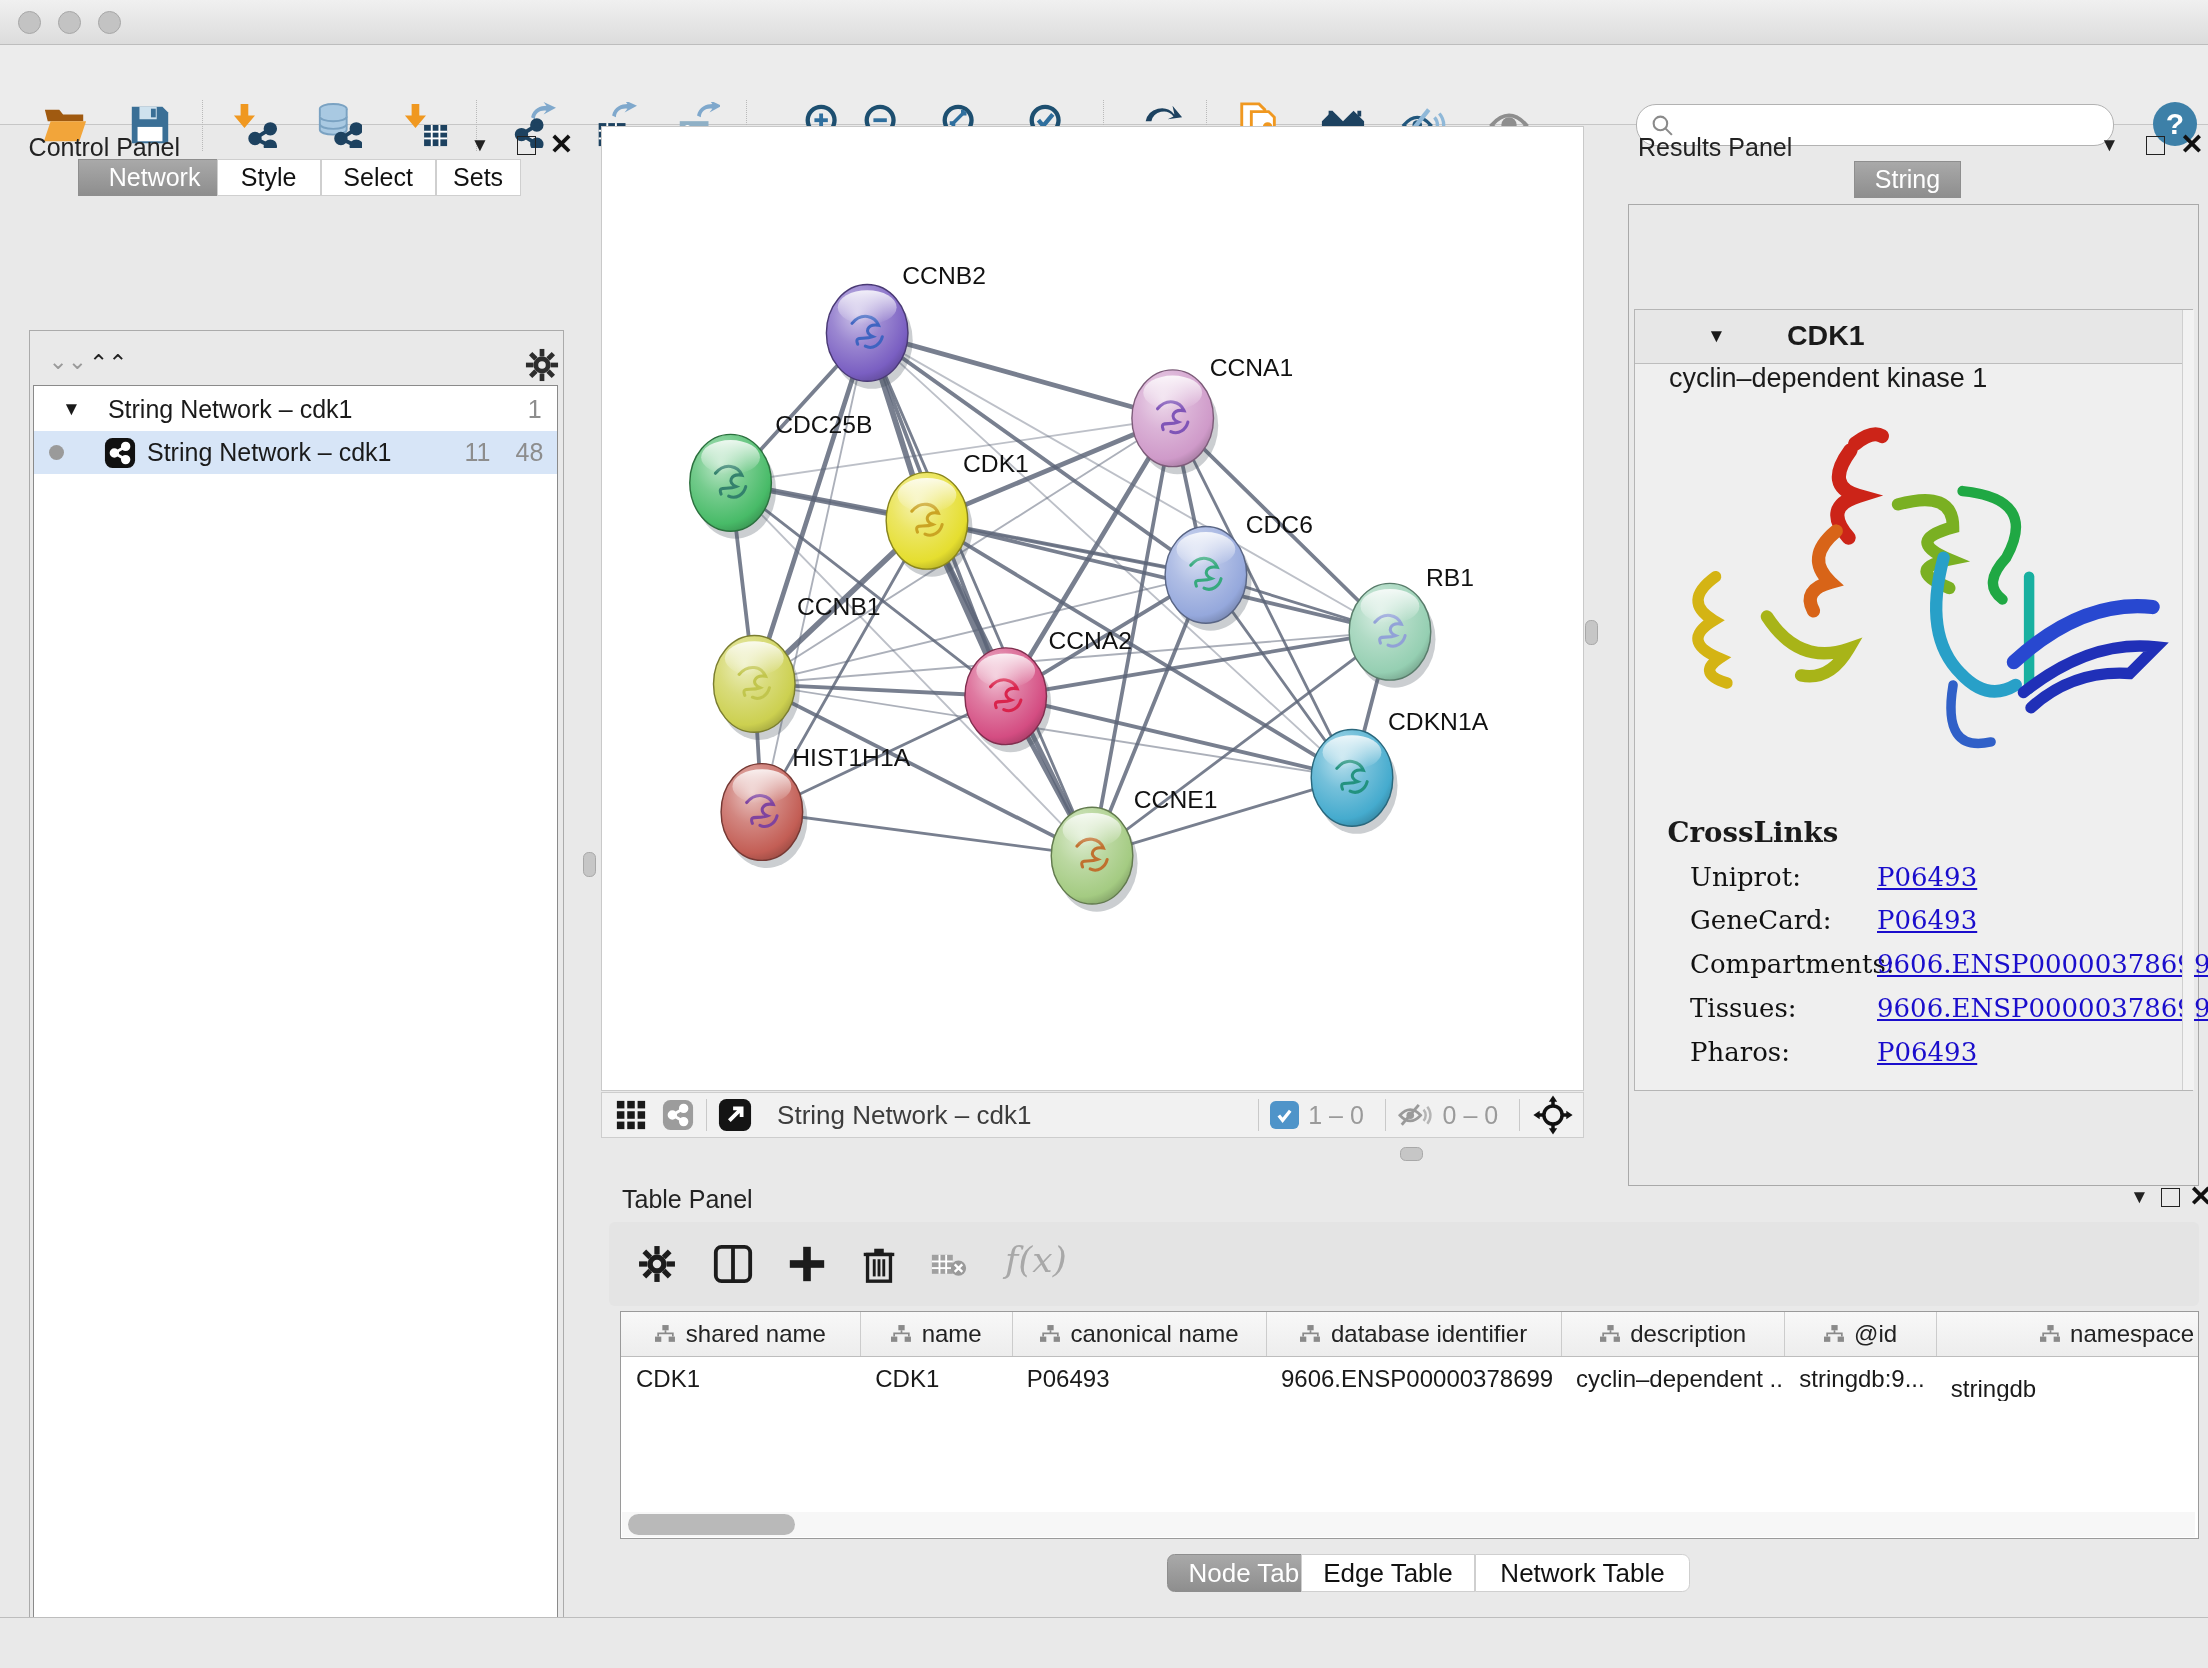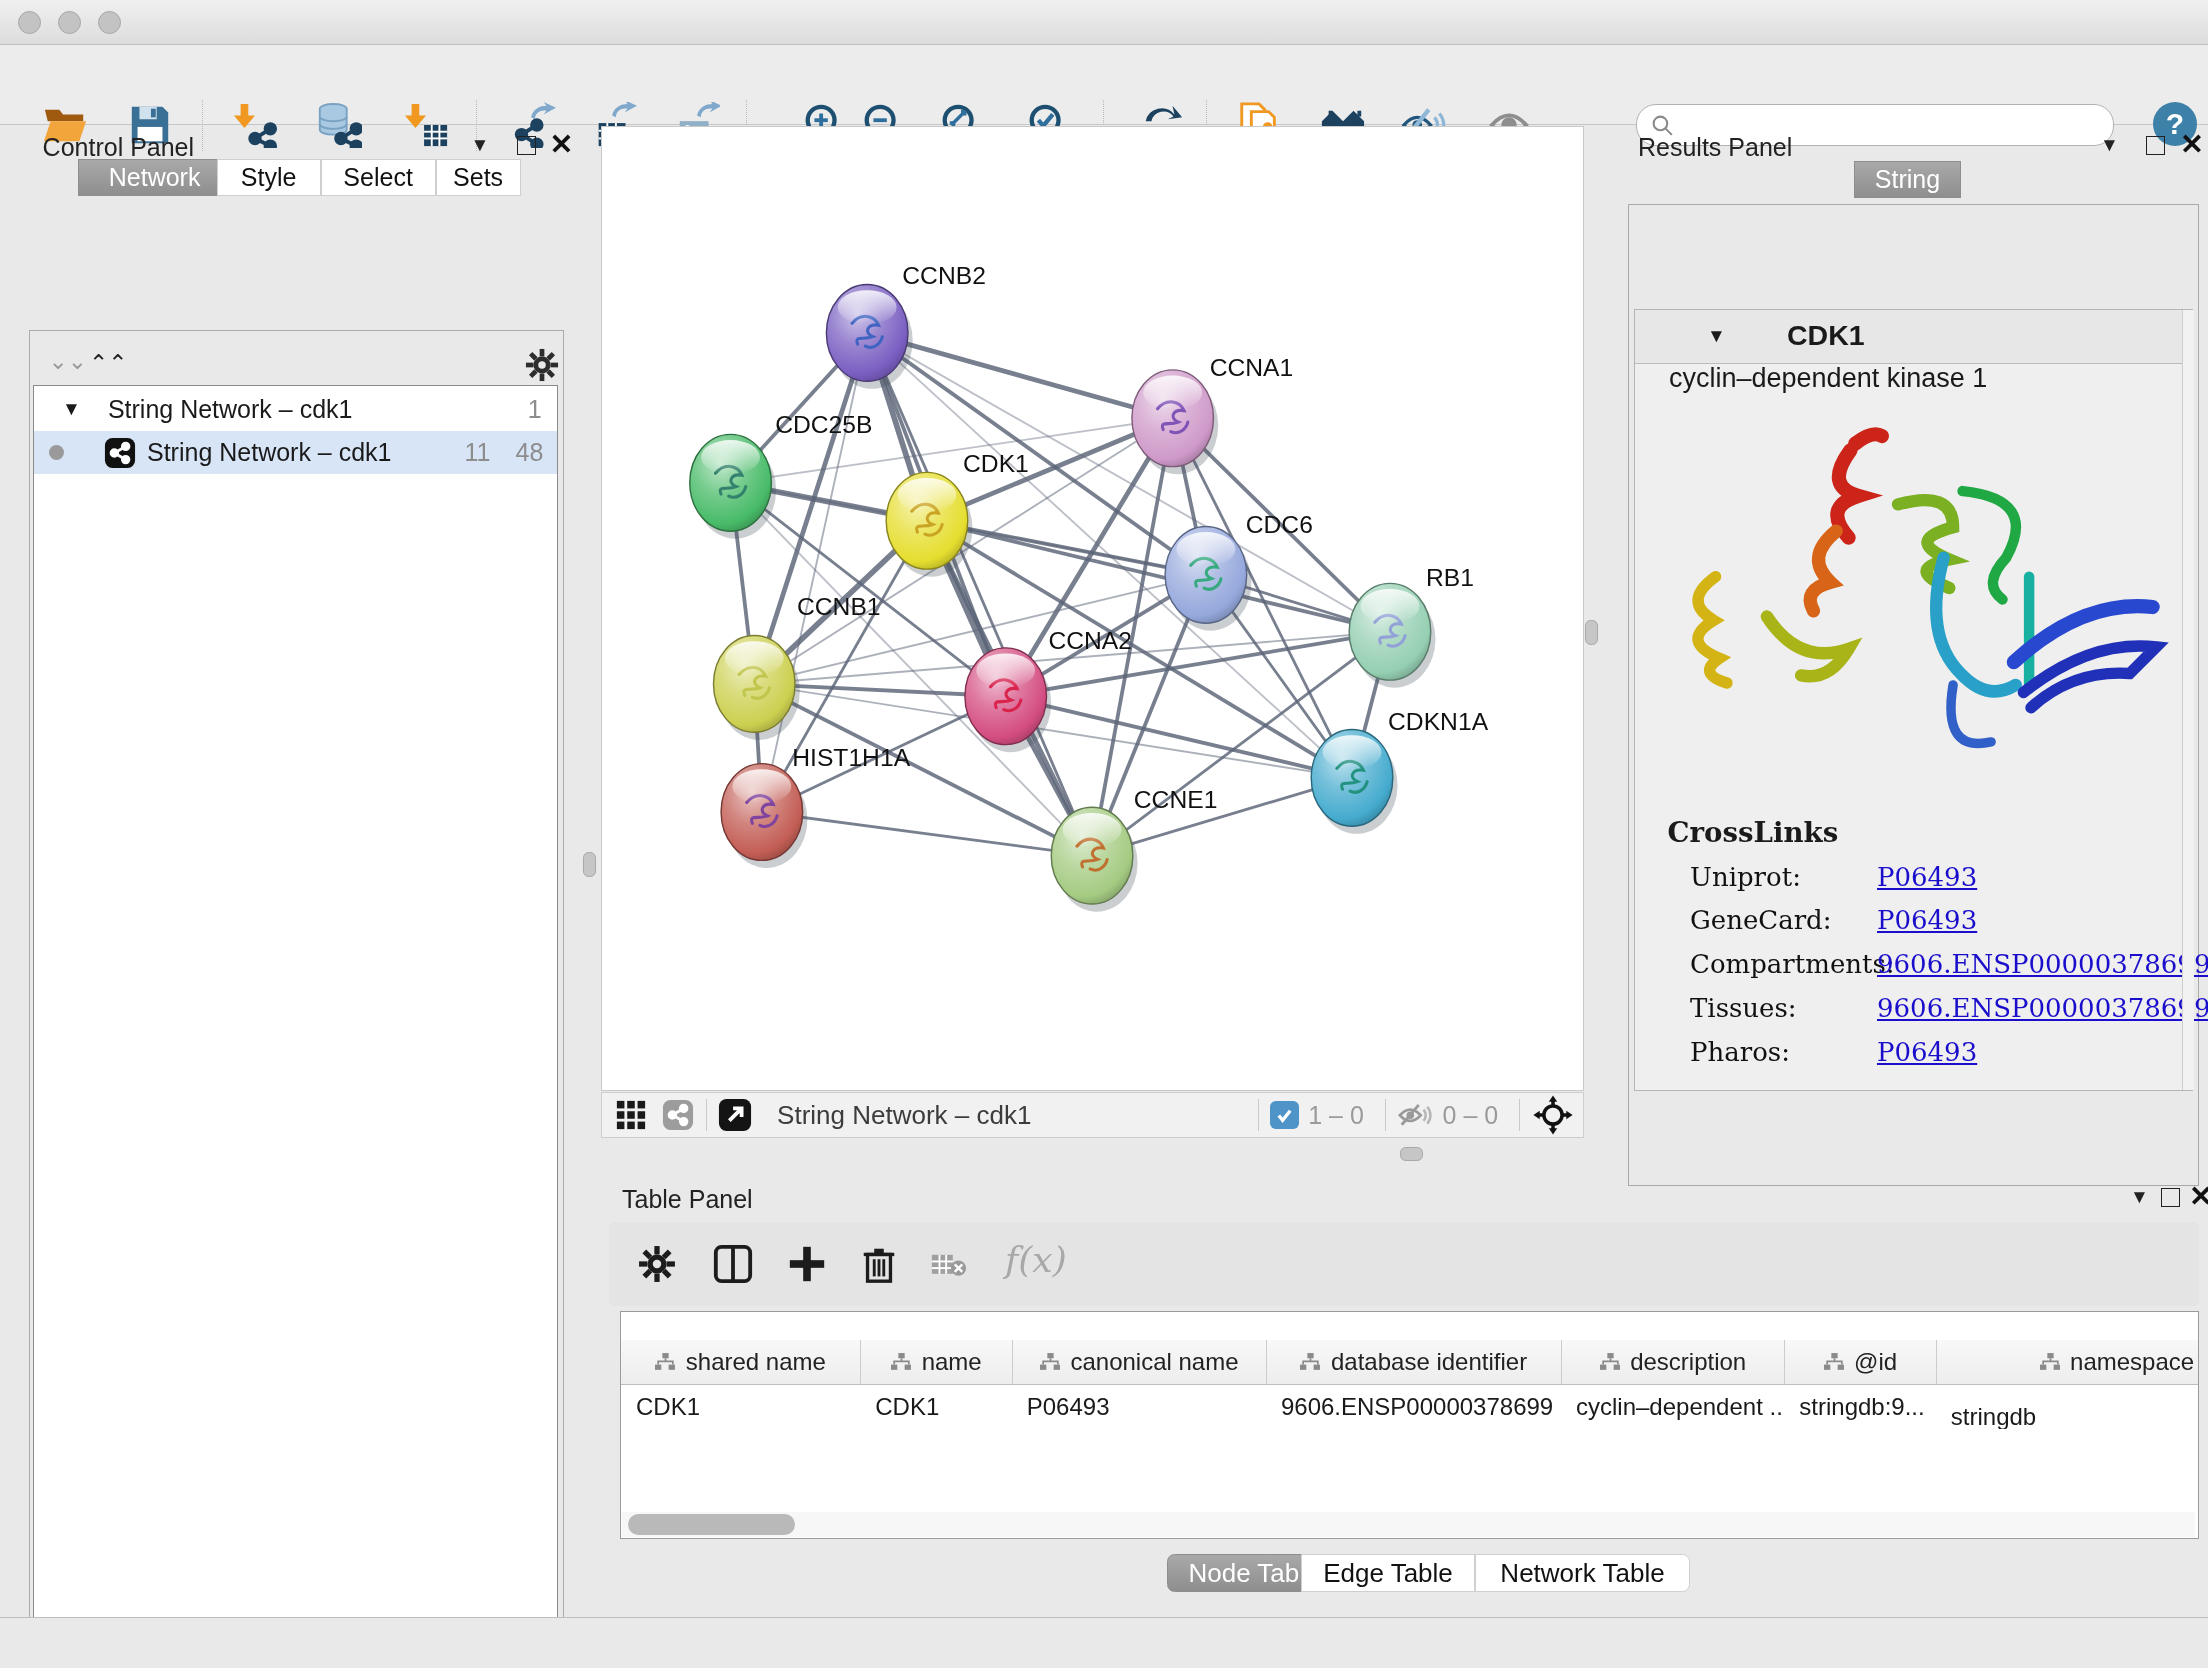--- a/index.html
+++ b/index.html
@@ -48,21 +48,21 @@
            font-size:26px;display:flex;align-items:center;justify-content:center;}
   #res-content{left:1634px;top:309px;width:559px;height:782px;background:#efefef;border:1px solid #b5b5b5;box-sizing:border-box;}
   #gene-header{left:1635px;top:310px;width:557px;height:53px;background:#e7e7e7;border-bottom:1px solid #bdbdbd;}
   #res-scroll{left:2182px;top:310px;width:11.4px;height:780px;background:#f2f2f2;border-left:1px solid #cfcfcf;}
   .serif{font-family:"DejaVu Serif",serif;}
   .xl-label{font-size:26px;color:#111;}
   .xl-link{font-size:26px;color:#1a0dcc;text-decoration:underline;}
   
   #tp-toolbar{left:609px;top:1222px;width:1590px;height:84px;background:#e4e4e4;border-radius:5.7px;}
   #node-table{left:620px;top:1311px;width:1579px;height:228px;background:#fff;border:1.9px solid #9a9a9a;box-sizing:border-box;}
-  #t-header{display:flex;height:44px;background:linear-gradient(#f8f8f8,#ededed);border-bottom:1px solid #bdbdbd;margin-top:28px;}
+  #t-header{display:flex;height:44px;background:linear-gradient(#f8f8f8,#ededed);border-bottom:1px solid #bdbdbd;}
   .th{display:flex;align-items:center;justify-content:center;font-size:24px;color:#222;
       border-left:1px solid #ccc;box-sizing:border-box;overflow:hidden;white-space:nowrap;gap:9.5px;}
   .th:first-child{border-left:none;}
   .th.clip{justify-content:flex-start;padding-left:103px;}
   #t-row{display:flex;height:44px;font-size:24px;}
   .td{padding-left:15px;display:flex;align-items:center;box-sizing:border-box;overflow:hidden;white-space:nowrap;}
   #t-hscroll{left:622px;top:1512px;width:1573px;height:25px;background:#f7f7f7;}
   #t-thumb{left:628px;top:1514px;width:167px;height:21px;background:#b9b9b9;border-radius:10.5px;}
   .btab{position:absolute;height:38px;top:1554px;background:#fff;border:1px solid #cfcfcf;box-sizing:border-box;
         font-size:26px;display:flex;align-items:center;justify-content:center;color:#111;}
@@ -251,21 +251,21 @@
       <svg viewBox="0 0 24 24" style="width:25px;height:25px;margin:0 7.6px 0 13.3px">
           <circle cx="10" cy="10" r="6.5" fill="none" stroke="#8a8a8a" stroke-width="2"></circle>
           <line x1="15" y1="15" x2="21" y2="21" stroke="#8a8a8a" stroke-width="2"></line>
         </svg>
       <input value="" style="">
     </div>
     <div id="help-btn" class="abs">?</div>
   </div>
 
   <div class="abs" style="left:7.6px;top:126px;width:559px;height:1488px">
-    <span class="panel-title abs" style="left:35px;top:6.7px">Control Panel</span>
+    <span class="panel-title abs" style="left:21px;top:6.7px">Control Panel</span>
     <span class="caret abs" style="left:463px;top:7.6px">▼</span>
     <span class="wbox abs" style="left:509px;top:9.5px"></span>
     <span class="xicon abs" style="left:542px;top:7.6px">✕</span>
     <div id="cp-tabs">
         <div class="tab active" style="left: 70px; top: 33px; width: 154px;">Network</div>
         <div class="tab" style="left: 209px; top: 33px; width: 104px;">Style</div>
         <div class="tab" style="left: 313px; top: 33px; width: 115px;">Select</div>
         <div class="tab" style="left: 428px; top: 33px; width: 85px;">Sets</div>
       </div>
     <div id="cp-inner" class="abs">

